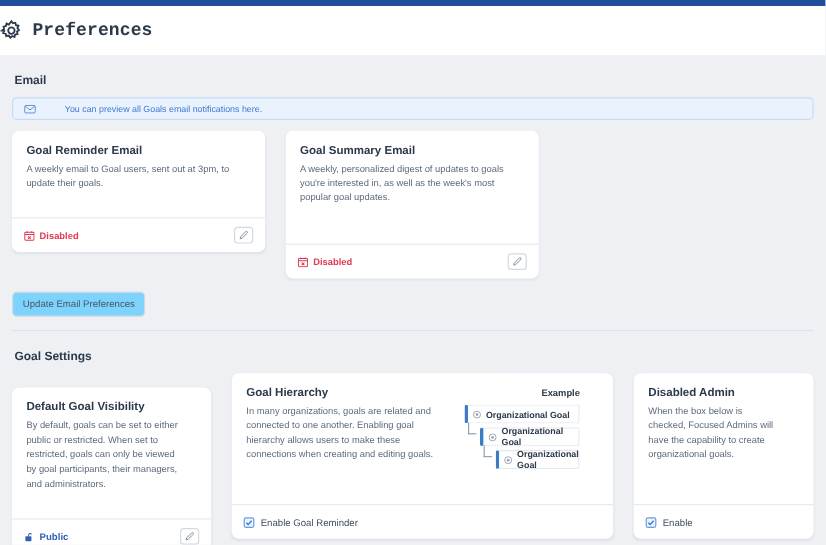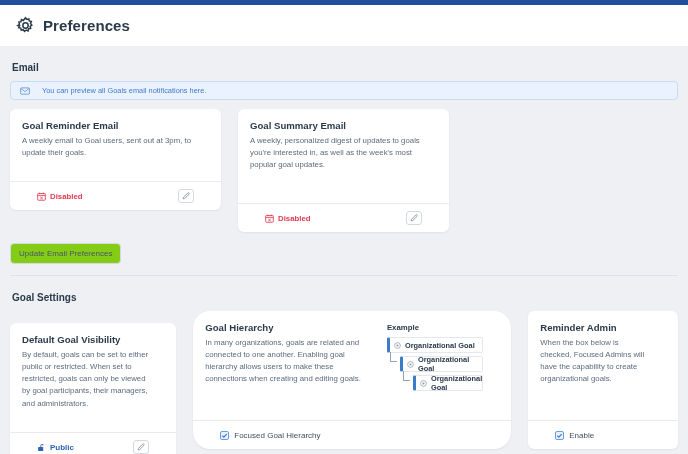--- a/index.html
+++ b/index.html
@@ -8,22 +8,23 @@
     font-family: "Liberation Sans", sans-serif;
     background: #eef0f4;
     overflow: hidden;
   }
   .topbar { height: 5px; background: #1f4e9c; width: 100%; }
   .header {
     background: #ffffff;
     height: 41px;
     display: flex;
     align-items: center;
-    padding: 0 16px;
+    padding: 0 0;
     gap: 8px;
+    font-family: Liberation Mono, monospace;
   }
   .gear-icon { width: 19px; height: 19px; display: block; color: #2b3a4a; flex: none; }
   .page-title {
     font-size: 15px;
     font-weight: bold;
     color: #2b3a4a;
     letter-spacing: .1px;
   }
   .content { padding: 0 10px; }
   .section-title {
@@ -32,21 +33,21 @@
     color: #2b3a4a;
     margin: 16px 0 8px 2px;
   }
   .info-banner {
     background: #eaf3fd;
     border: 1px solid #c5dcf5;
     border-radius: 4px;
     height: 19px;
     display: flex;
     align-items: center;
-    gap: 12px;
+    gap: 24px;
     padding: 0 9px;
     margin-bottom: 9px;
   }
   .mail-icon { width: 10px; height: 8px; flex: none; display: block; color: #5b8fd4; }
   .info-banner-text { font-size: 7.4px; color: #3f79d1; }
   .card-row { display: flex; gap: 17px; align-items: flex-start; }
   .card {
     background: #ffffff;
     border-radius: 6px;
     box-shadow: 0 1px 2px rgba(30,40,60,.07);
@@ -64,74 +65,74 @@
     font-size: 7.8px;
     line-height: 1.55;
     color: #5d6b7d;
   }
   .card-footer {
     border-top: 1px solid #e7eaef;
     height: 29px;
     display: flex;
     align-items: center;
     justify-content: space-between;
-    padding: 0 27px;
+    padding: 0 10px;
   }
   .status { display: flex; align-items: center; gap: 4px; }
   .status-text { font-size: 7.8px; font-weight: bold; color: #e0394f; }
   .cal-icon { width: 9px; height: 9px; display: block; color: #e0394f; flex: none; }
   .edit-btn {
     width: 16px; height: 14px;
     border: 1px solid #d4d9e1;
     border-radius: 3px;
     background: #ffffff;
     display: flex; align-items: center; justify-content: center;
     cursor: pointer;
   }
   .pencil-icon { width: 8px; height: 8px; display: block; color: #6d7a8c; }
   .outline-btn {
     border: 1px solid #d4d9e1;
-    background: #84cc16;
+    background: #7dd3fc;
     border-radius: 4px;
     font-size: 8px;
     color: #48556a;
     padding: 5px 8px;
     font-family: "Liberation Sans", sans-serif;
     cursor: pointer;
     margin-top: 11px;
     display: inline-block;
   }
   .divider { border-top: 1px solid #dfe3e9; margin-top: 11px; }
   
   .email-card-1 { width: 211px; min-height: 101px; }
   .email-card-2 { width: 211px; min-height: 101px; gap: 20px; }
   
   .gs-card-1 { width: 181px; min-height: 138px; margin-top: 12px; }
-  .gs-card-2 { width: 318px; min-height: 138px; border-radius: 17px; }
+  .gs-card-2 { width: 318px; min-height: 138px; }
   .gs-card-3 { width: 163px; min-height: 138px; }
   .visibility { display: flex; align-items: flex-start; gap: 4px; }
   .visibility-text { font-size: 8px; font-weight: bold; color: #2f64b5; }
   .lock-icon { width: 9px; height: 9px; display: block; color: #2f64b5; flex: none; }
   .check-row { display: flex; align-items: center; gap: 5px; }
   .checkbox {
     width: 9px; height: 9px;
     border: 1px solid #6c9ce0;
     border-radius: 2px;
     background: #eaf2fd;
     display: flex; align-items: center; justify-content: center;
     flex: none; cursor: pointer;
   }
   .checkbox svg { width: 7px; height: 7px; display: block; color: #3576cf; }
   .check-label { font-size: 8px; color: #414e60; }
   
   .hier-wrap { display: flex; gap: 16px; }
   .hier-left { width: 170px; }
   .hier-right { flex: 1; padding-top: 1px; }
   .example-label {
-    font-size: 7.8px; font-weight: bold; color: #2b3a4a; margin-bottom: 5px;
+    font-size: 7.8px; font-weight: bold; color: #2b3a4a; margin-bottom: 5px; text-align: right;
   }
   .hier-item {
     background: #ffffff;
     border: 1px solid #e3e7ee;
     border-left: 3px solid #3b7cc9;
     border-radius: 2px;
     height: 16px;
     display: flex;
     align-items: center;
     gap: 4px;
@@ -317,28 +318,28 @@
           </div>
         </div>
       </div>
       <div class="card-footer">
         <div class="check-row">
           <span class="checkbox">
             <svg viewBox="0 0 16 16" fill="none" stroke="currentColor" stroke-width="2.6">
                 <path d="M3 8.4l3.4 3.4L13 4.6"></path>
               </svg>
           </span>
-          <span class="check-label">Focused Goal Hierarchy</span>
+          <span class="check-label">Enable Goal Reminder</span>
         </div>
       </div>
     </div>
 
     <div class="card gs-card-3">
       <div class="card-body">
-        <div class="card-title">Reminder Admin</div>
+        <div class="card-title">Disabled Admin</div>
         <div class="card-desc">When the box below is checked, Focused Admins will have the capability to create organizational goals.</div>
       </div>
       <div class="card-footer">
         <div class="check-row">
           <span class="checkbox">
             <svg viewBox="0 0 16 16" fill="none" stroke="currentColor" stroke-width="2.6">
                 <path d="M3 8.4l3.4 3.4L13 4.6"></path>
               </svg>
           </span>
           <span class="check-label">Enable</span>

